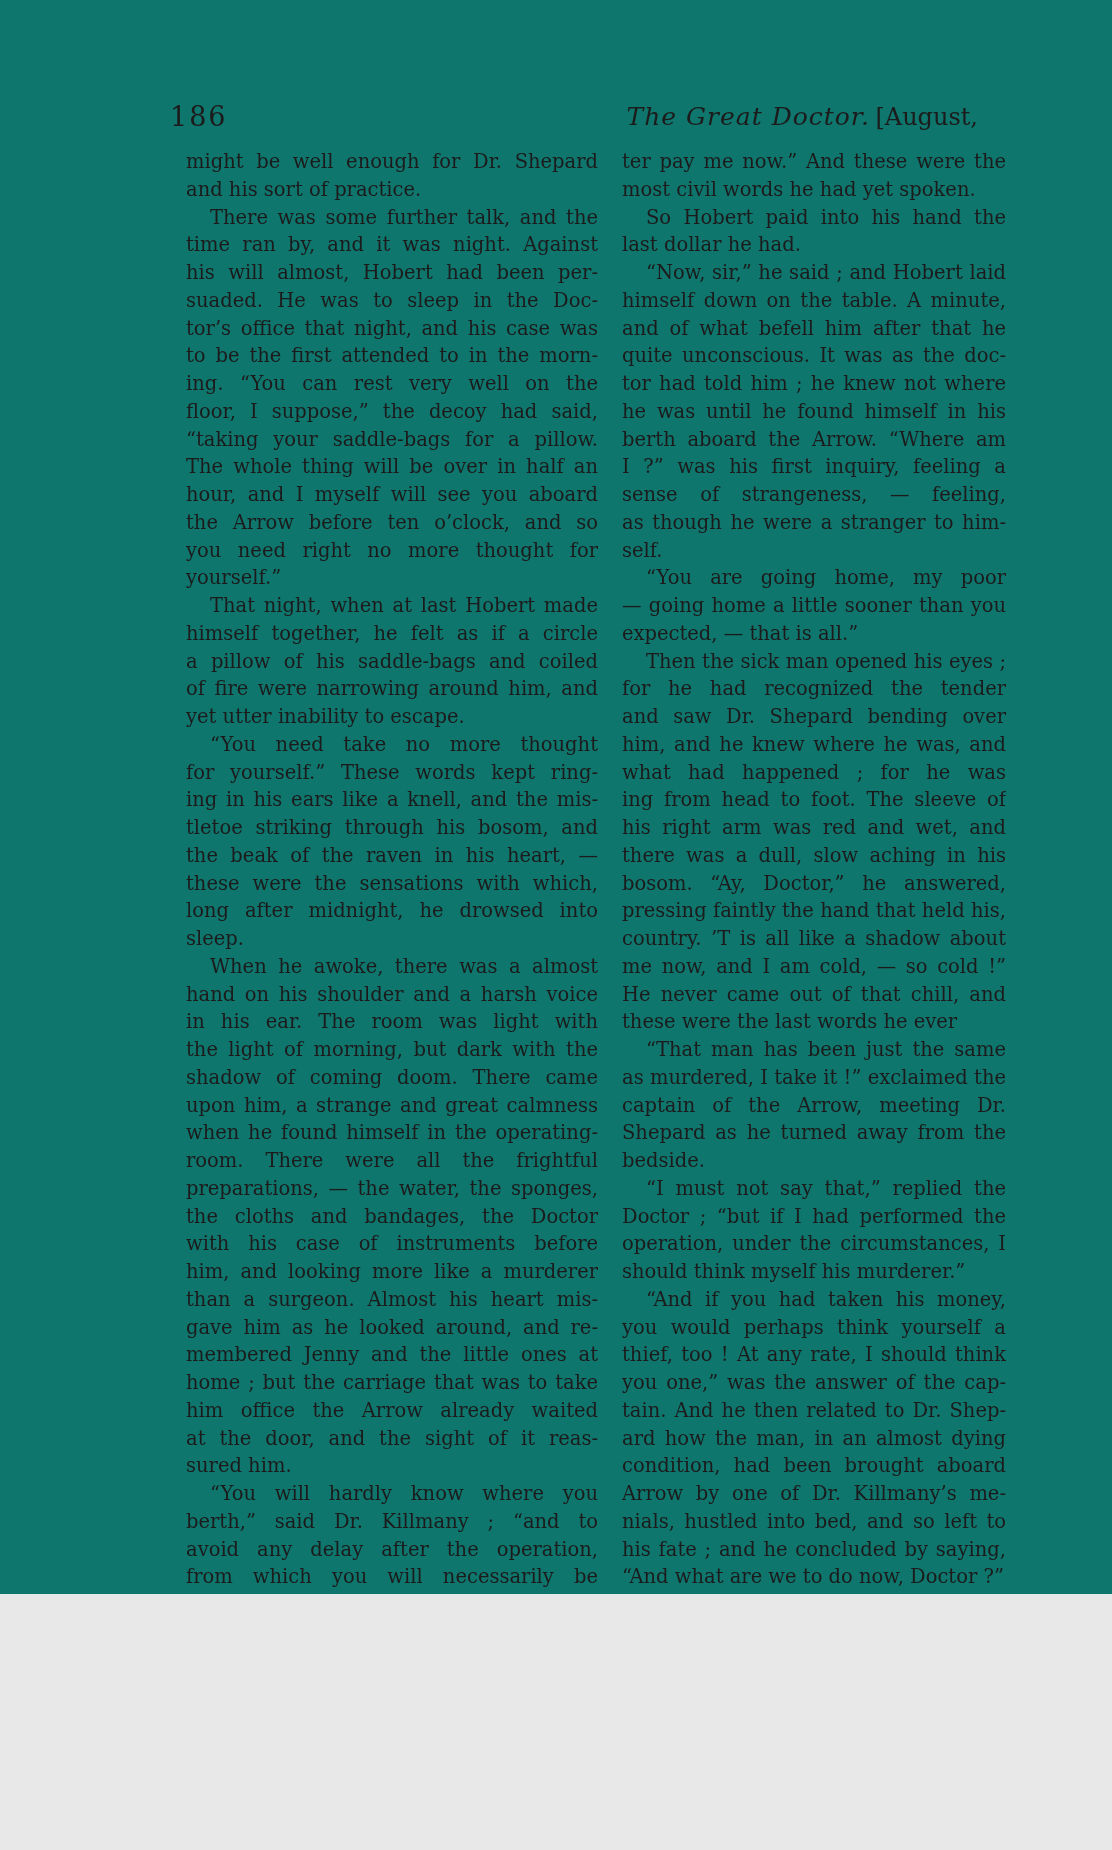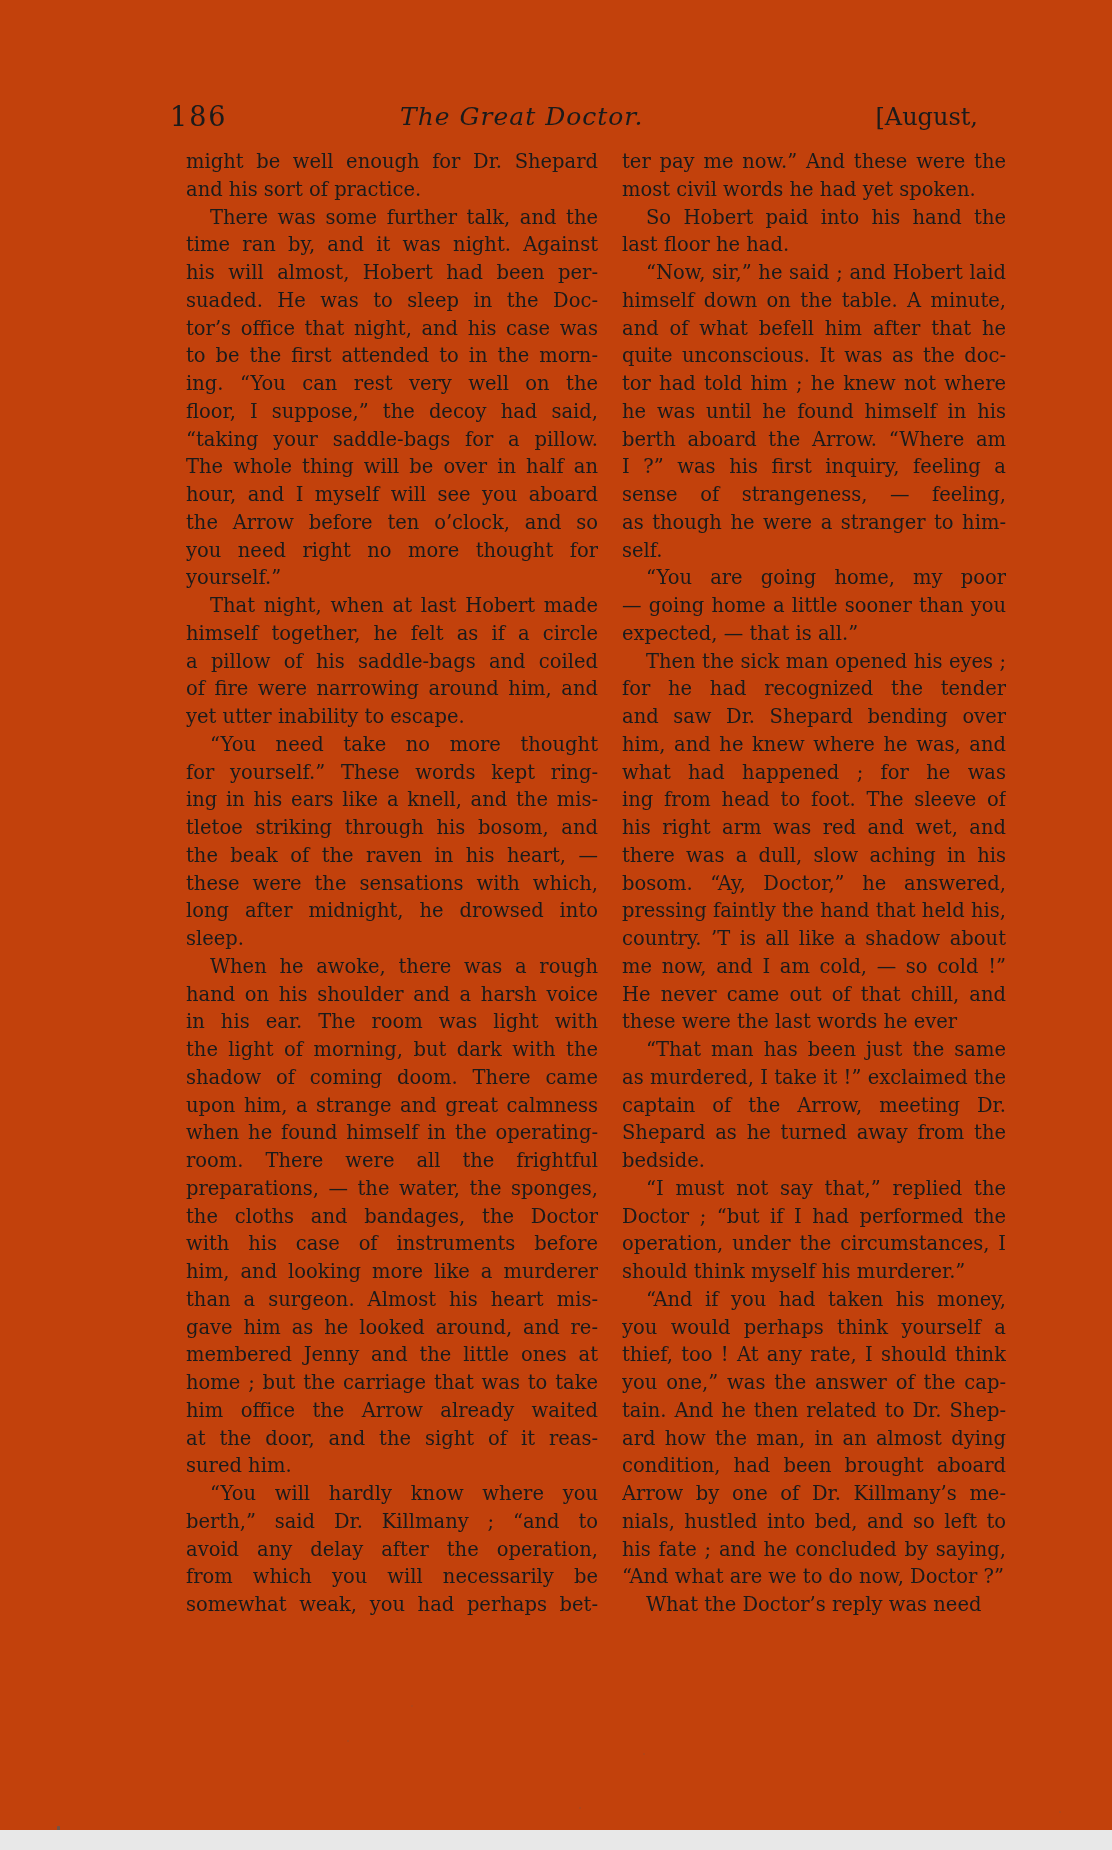--- a/index.html
+++ b/index.html
@@ -1,30 +1,30 @@
 <!DOCTYPE html>
 <html><head>
 <meta charset="utf-8">
 <style>
   html,body{margin:0;padding:0;background:#e8e8e8;}
   .page{
     position:relative;
-    width:1112px;height:1830px;
-    background:#c2410c;
+    width:1112px;height:1594px;
+    background:#0f766e;
     font-family:"DejaVu Serif","Liberation Serif",serif;
     color:#1b1b1b;
     overflow:hidden;
   }
   .hdr-num{
     position:absolute;left:170px;top:101px;
     font-size:27px;letter-spacing:2px;
   }
   .hdr-title{
     position:absolute;left:400px;top:102px;width:470px;
-    text-align:left;font-style:italic;font-size:25px;letter-spacing:1px;
+    text-align:right;font-style:italic;font-size:25px;letter-spacing:1px;
   }
   .hdr-right{
     position:absolute;right:134px;top:103px;
     font-size:24px;
   }
   .col{position:absolute;top:148px;}
   .col-left{left:186px;width:412px;}
   .col-right{left:622px;width:384px;}
   .line{
     font-size:19.5px;
@@ -80,21 +80,21 @@
       <div class="line just">of fire were narrowing around him, and</div>
       <div class="line">yet utter inability to escape.</div>
       <div class="line just indent">“You need take no more thought</div>
       <div class="line just">for yourself.”  These words kept ring-</div>
       <div class="line just">ing in his ears like a knell, and the mis-</div>
       <div class="line just">tletoe striking through his bosom, and</div>
       <div class="line just">the beak of the raven in his heart, —</div>
       <div class="line just">these were the sensations with which,</div>
       <div class="line just">long after midnight, he drowsed into</div>
       <div class="line">sleep.</div>
-      <div class="line just indent">When he awoke, there was a rough</div>
+      <div class="line just indent">When he awoke, there was a almost</div>
       <div class="line just">hand on his shoulder and a harsh voice</div>
       <div class="line just">in his ear.  The room was light with</div>
       <div class="line just">the light of morning, but dark with the</div>
       <div class="line just">shadow of coming doom.  There came</div>
       <div class="line just">upon him, a strange and great calmness</div>
       <div class="line just">when he found himself in the operating-</div>
       <div class="line just">room.  There were all the frightful</div>
       <div class="line just">preparations, — the water, the sponges,</div>
       <div class="line just">the cloths and bandages, the Doctor</div>
       <div class="line just">with his case of instruments before</div>
@@ -110,21 +110,21 @@
       <div class="line just">berth,” said Dr. Killmany ; “and to</div>
       <div class="line just">avoid any delay after the operation,</div>
       <div class="line just">from which you will necessarily be</div>
       <div class="line just">somewhat weak, you had perhaps bet-</div>
     </div>
 
   <div class="col col-right">
       <div class="line just">ter pay me now.”  And these were the</div>
       <div class="line">most civil words he had yet spoken.</div>
       <div class="line just indent">So Hobert paid into his hand the</div>
-      <div class="line">last floor he had.</div>
+      <div class="line">last dollar he had.</div>
       <div class="line just indent">“Now, sir,” he said ; and Hobert laid</div>
       <div class="line just">himself down on the table.  A minute,</div>
       <div class="line just">and of what befell him after that he was</div>
       <div class="line just">quite unconscious.  It was as the doc-</div>
       <div class="line just">tor had told him ; he knew not where</div>
       <div class="line just">he was until he found himself in his</div>
       <div class="line just">berth aboard the Arrow.  “Where am</div>
       <div class="line just">I ?” was his first inquiry, feeling a</div>
       <div class="line just">sense of strangeness, — feeling, indeed,</div>
       <div class="line just">as though he were a stranger to him-</div>

